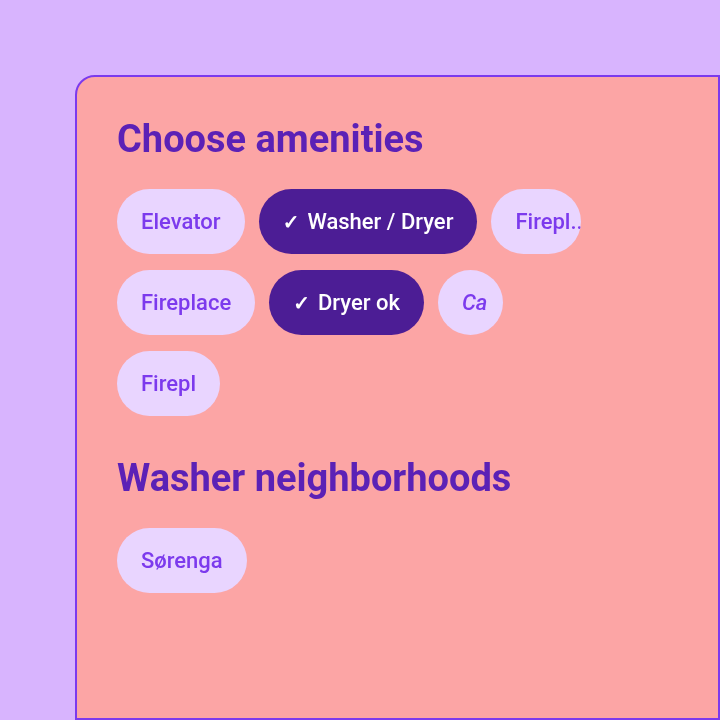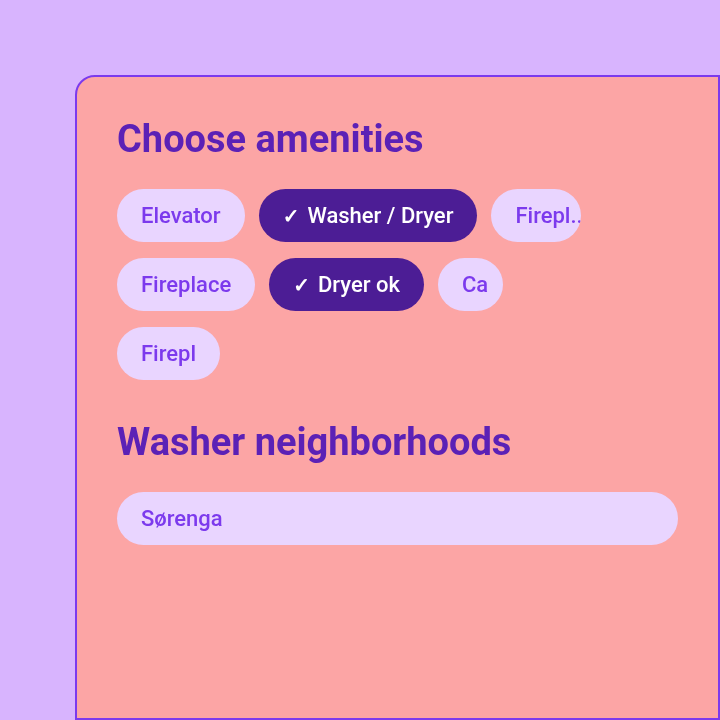--- a/index.html
+++ b/index.html
@@ -45,21 +45,21 @@
       align-items: center;
       gap: 14px;
       margin-bottom: 16px;
       flex-wrap: nowrap;
     }
 
     .chip {
       display: inline-flex;
       align-items: center;
       gap: 8px;
-      padding: 14px 24px;
+      padding: 20px 24px;
       border-radius: 50px;
       font-size: 22px;
       font-weight: 500;
       cursor: pointer;
       white-space: nowrap;
       user-select: none;
     }
 
     .chip-unselected {
       background-color: #e9d5ff;
@@ -80,21 +80,20 @@
       
       overflow: hidden;
     }
 
     .neighborhoods-section {
       margin-top: 40px;
     }
 
     .neighborhoods-row {
       display: flex;
-      flex-direction: column;
       gap: 14px;
       margin-top: 20px;
     }
   </style>
 </head>
 <body>
 
 <div class="outer-card">
   <div class="content">
 
@@ -114,21 +113,21 @@
     </div>
 
     <div class="amenities-row">
       <div class="chip chip-unselected">
         <span>Fireplace</span>
       </div>
       <div class="chip chip-selected">
         <span class="chip-check">✓</span>
         <span>Dryer ok</span>
       </div>
-      <div class="chip chip-unselected chip-partial" style="max-width: 65px; overflow: hidden;">
+      <div class="chip chip-unselected chip-partial" style="max-width: 65px; overflow: hidden; font-style: italic;">
         <span>Ca</span>
       </div>
     </div>
 
     <div class="amenities-row">
       <div class="chip chip-unselected">
         <span>Firepl</span>
       </div>
     </div>
 

